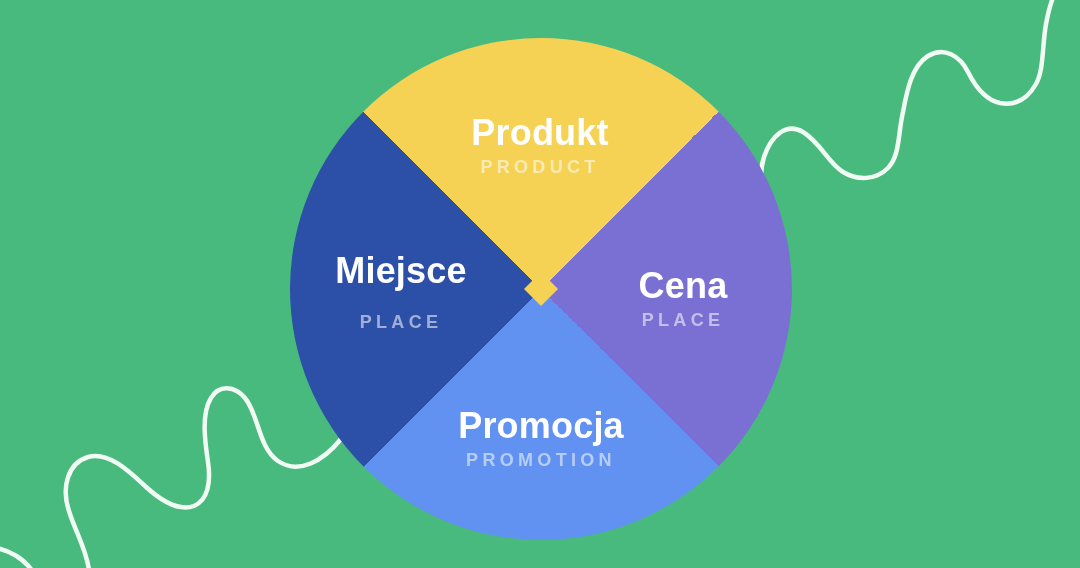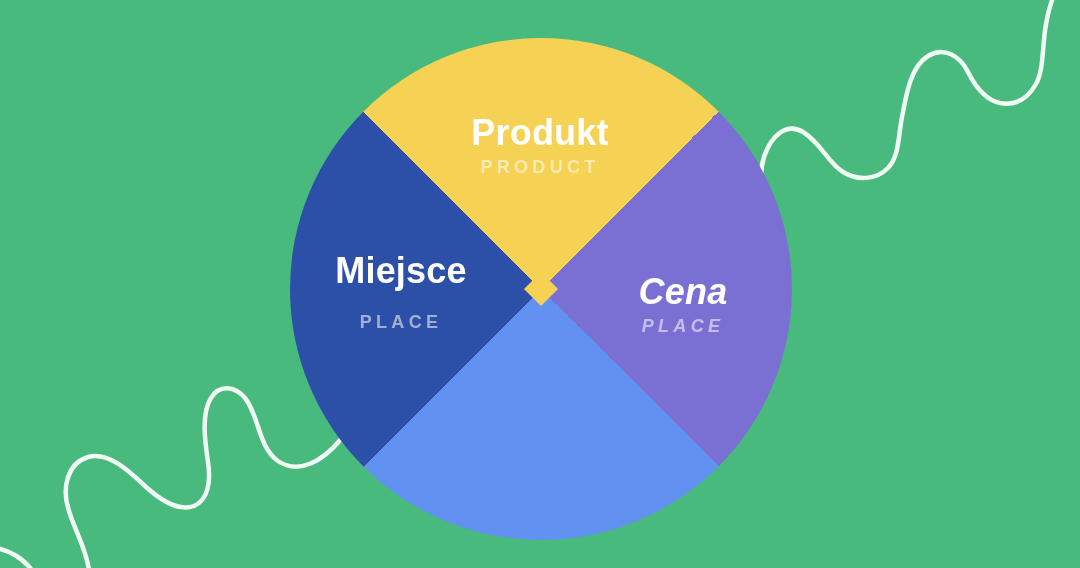--- a/index.html
+++ b/index.html
@@ -67,21 +67,21 @@
     line-height: 1;
   }
   .q-sub {
     color: rgba(255, 255, 255, 0.55);
     font-size: 18px;
     font-weight: 600;
     letter-spacing: 0.24em;
     line-height: 1;
   }
   .quad.pos-top    { left: 250px; top: 107px; }
-  .quad.pos-right  { left: 393px; top: 266px; font-style: italic; }
+  .quad.pos-right  { left: 393px; top: 260px; }
   .quad.pos-bottom { left: 251px; top: 400px; }
   .quad.pos-left   { left: 111px; top: 254px; gap: 24px; }
 </style>
 </head>
 <body>
 
 <div class="canvas">
 
   <svg class="squiggles" viewBox="0 0 1080 568" aria-hidden="true">
     <path d="M 777 234
@@ -115,20 +115,24 @@
     <div class="quad pos-top">
       <div class="q-title">Produkt</div>
       <div class="q-sub">PRODUCT</div>
     </div>
 
     <div class="quad pos-right">
       <div class="q-title">Cena</div>
       <div class="q-sub">PLACE</div>
     </div>
 
+    <div class="quad pos-bottom">
+      <div class="q-title">Promocja</div>
+      <div class="q-sub">PROMOTION</div>
+    </div>
 
     <div class="quad pos-left">
       <div class="q-title">Miejsce</div>
       <div class="q-sub">PLACE</div>
     </div>
   </div>
 
 </div>
 
 </body></html>

